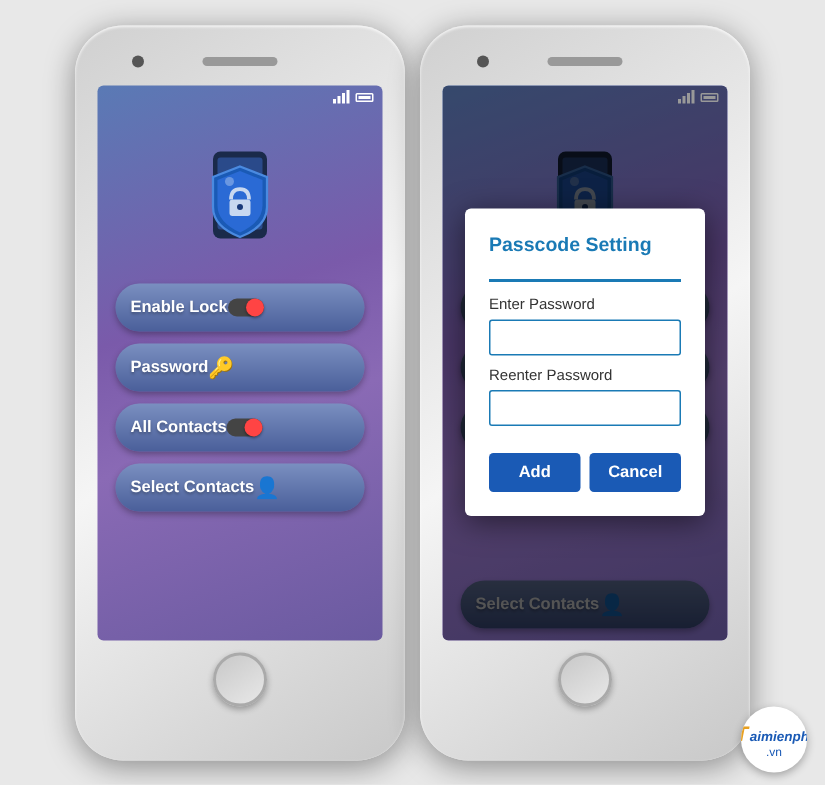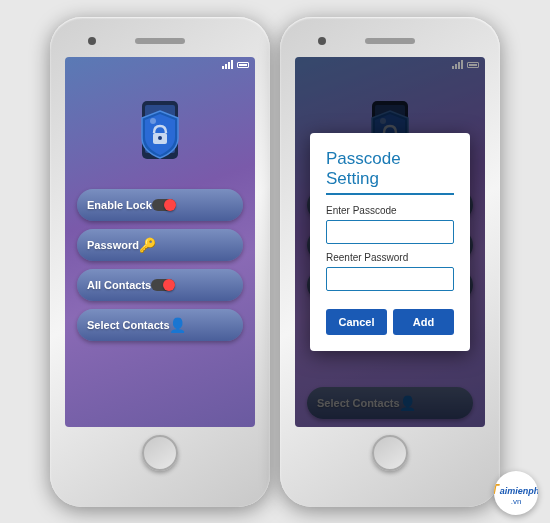--- a/index.html
+++ b/index.html
@@ -191,25 +191,25 @@
     .dialog {
       background: white;
       border-radius: 4px;
       padding: 16px;
       width: 160px;
       box-shadow: 0 4px 20px rgba(0,0,0,0.5);
     }
 
     .dialog-title {
       color: #1a7ab5;
-      font-size: 17px;
-      font-weight: normal;
+      font-size: 13px;
+      font-weight: bold;
       margin-bottom: 10px;
       border-bottom: 2px solid #1a7ab5;
-      padding-bottom: 4px;
+      padding-bottom: 16px;
     }
 
     .dialog-label {
       color: #333;
       font-size: 10px;
       margin-bottom: 4px;
     }
 
     .dialog-input {
       width: 100%;
@@ -449,29 +449,29 @@
                 </div>
               </div>
           </div>
         </div>
       </div>
 
       <div class="dialog-overlay">
         <div class="dialog">
           <div class="dialog-title">Passcode Setting</div>
 
-          <div class="dialog-label">Enter Passcode</div>
+          <div class="dialog-label">Enter Password</div>
           <input class="dialog-input" type="password" style="">
 
           <div class="dialog-label">Reenter Password</div>
           <input class="dialog-input" type="password" style="">
 
           <div class="dialog-buttons">
+            <button class="dialog-btn add">Add</button>
             <button class="dialog-btn cancel">Cancel</button>
-            <button class="dialog-btn add">Add</button>
           </div>
         </div>
       </div>
 
       <div style="position:absolute; bottom:0; width:100%; padding:0 12px 8px; filter:brightness(0.55);">
         <div class="menu-btn">
           <span class="menu-btn-label">Select Contacts</span>
           <span class="person-icon">👤</span>
         </div>
       </div>

